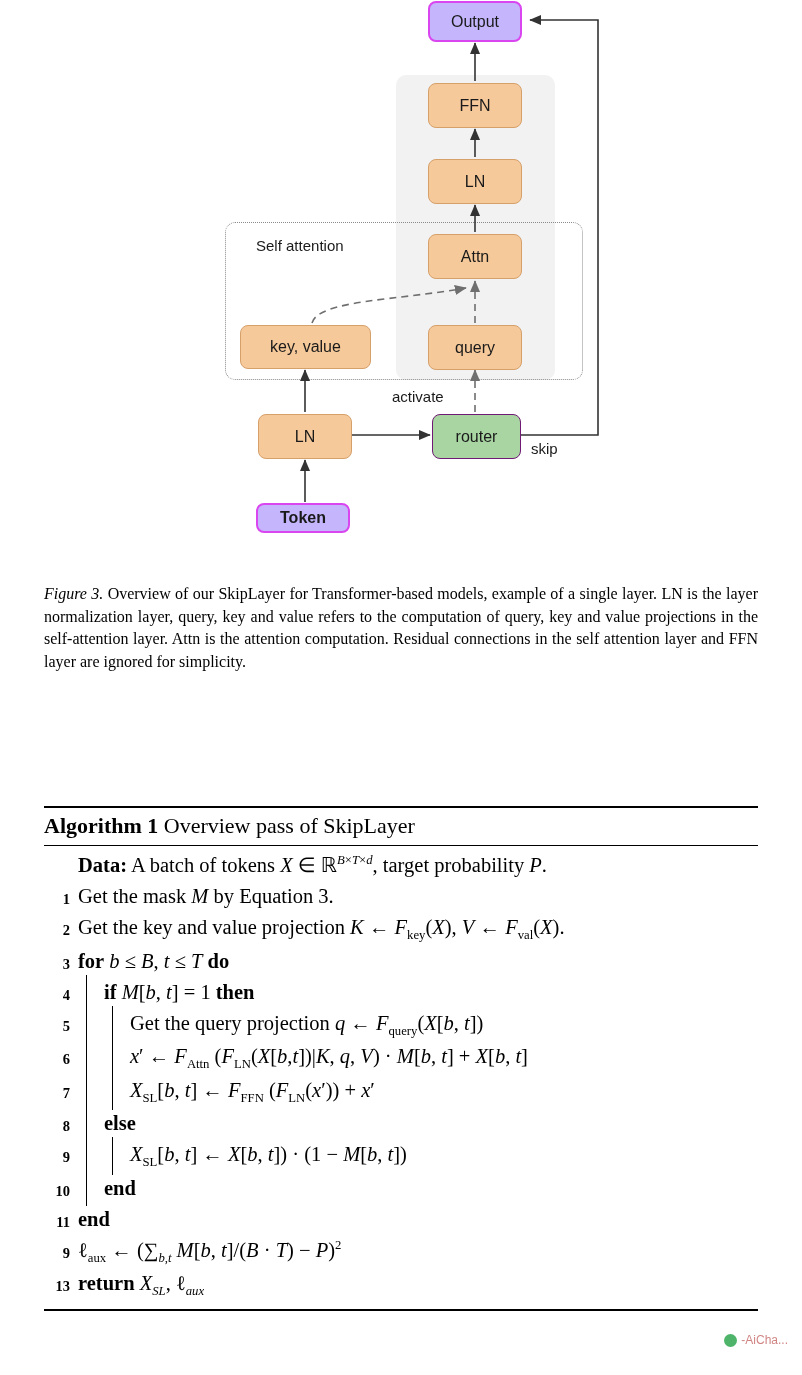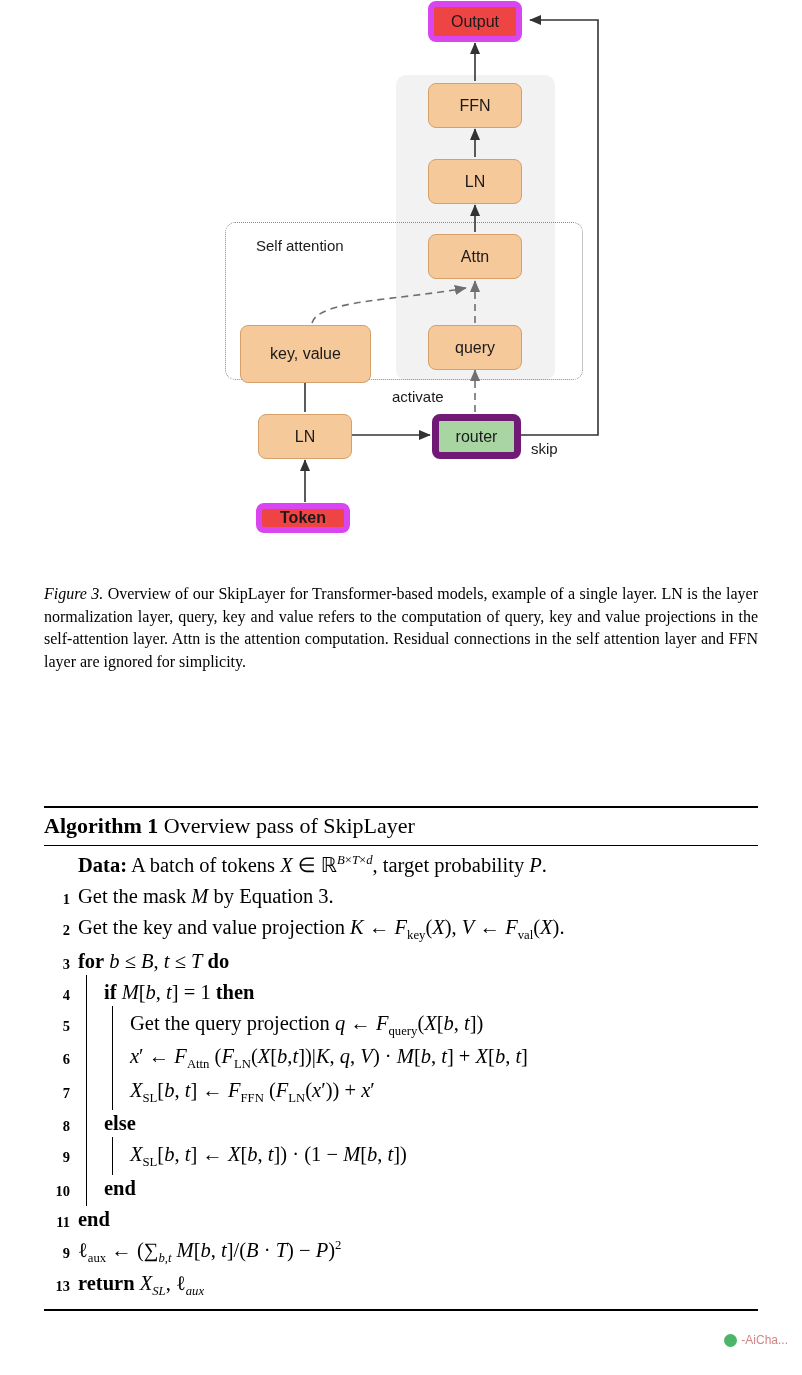--- a/index.html
+++ b/index.html
@@ -33,25 +33,25 @@
     align-items: center;
     justify-content: center;
     color: #1a1a1a;
   }
   .node.orange {
     background: #f6c99a;
     border: 1px solid #d6a06a;
   }
   .node.green {
     background: #a8d5a2;
-    border: 7px solid #701a75;
+    border: 1px solid #701a75;
   }
   .node.grey {
-    background: #ef4444;
-    border: 6px solid #d946ef;
+    background: #c4b5fd;
+    border: 2px solid #d946ef;
   }
 
   .panel-grey {
     position: absolute;
     background: #f2f2f2;
     border-radius: 10px;
   }
   .panel-dashed {
     position: absolute;
     border: 1.5px dotted #8a8a8a;
@@ -213,21 +213,21 @@
 
     <line x1="475" y1="81" x2="475" y2="43" stroke="#333" stroke-width="1.6" marker-end="url(#arrow)"></line>
 
     <path d="M521,435 L598,435 L598,20 L530,20" fill="none" stroke="#333" stroke-width="1.6" marker-end="url(#arrow)"></path>
   </svg>
 
   <div class="node grey" style="left:428px; top:1px;   width:94px; height:41px;">Output</div>
   <div class="node orange" style="left:428px; top:83px;  width:94px; height:45px;">FFN</div>
   <div class="node orange" style="left:428px; top:159px; width:94px; height:45px;">LN</div>
   <div class="node orange" style="left:428px; top:234px; width:94px; height:45px;">Attn</div>
-  <div class="node orange" style="left:240px; top:325px; width:131px; height:58px;">key, value</div>
+  <div class="node orange" style="left:240px; top:325px; width:131px; height:44px;">key, value</div>
   <div class="node orange" style="left:428px; top:325px; width:94px; height:45px;">query</div>
   <div class="node orange" style="left:258px; top:414px; width:94px; height:45px;">LN</div>
   <div class="node green" style="left:432px; top:414px; width:89px; height:45px;">router</div>
   <div class="node grey" style="left:256px; top:503px; width:94px; height:30px;font-weight:bold;">Token</div>
 
   <div class="panel-label" style="left:392px; top:388px;">activate</div>
   <div class="panel-label" style="left:531px; top:440px;">skip</div>
 </div>
 
 <div class="caption">

